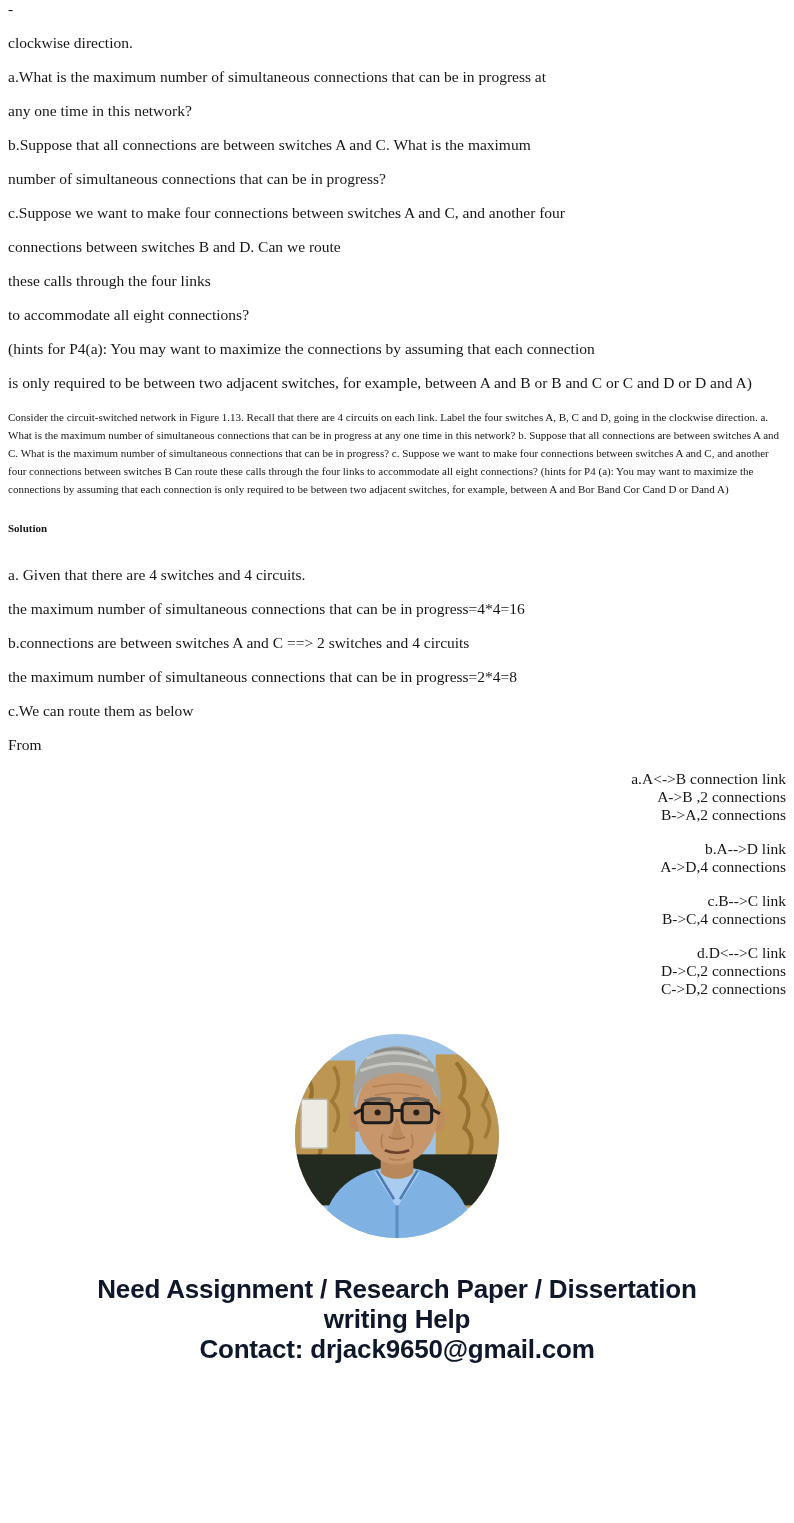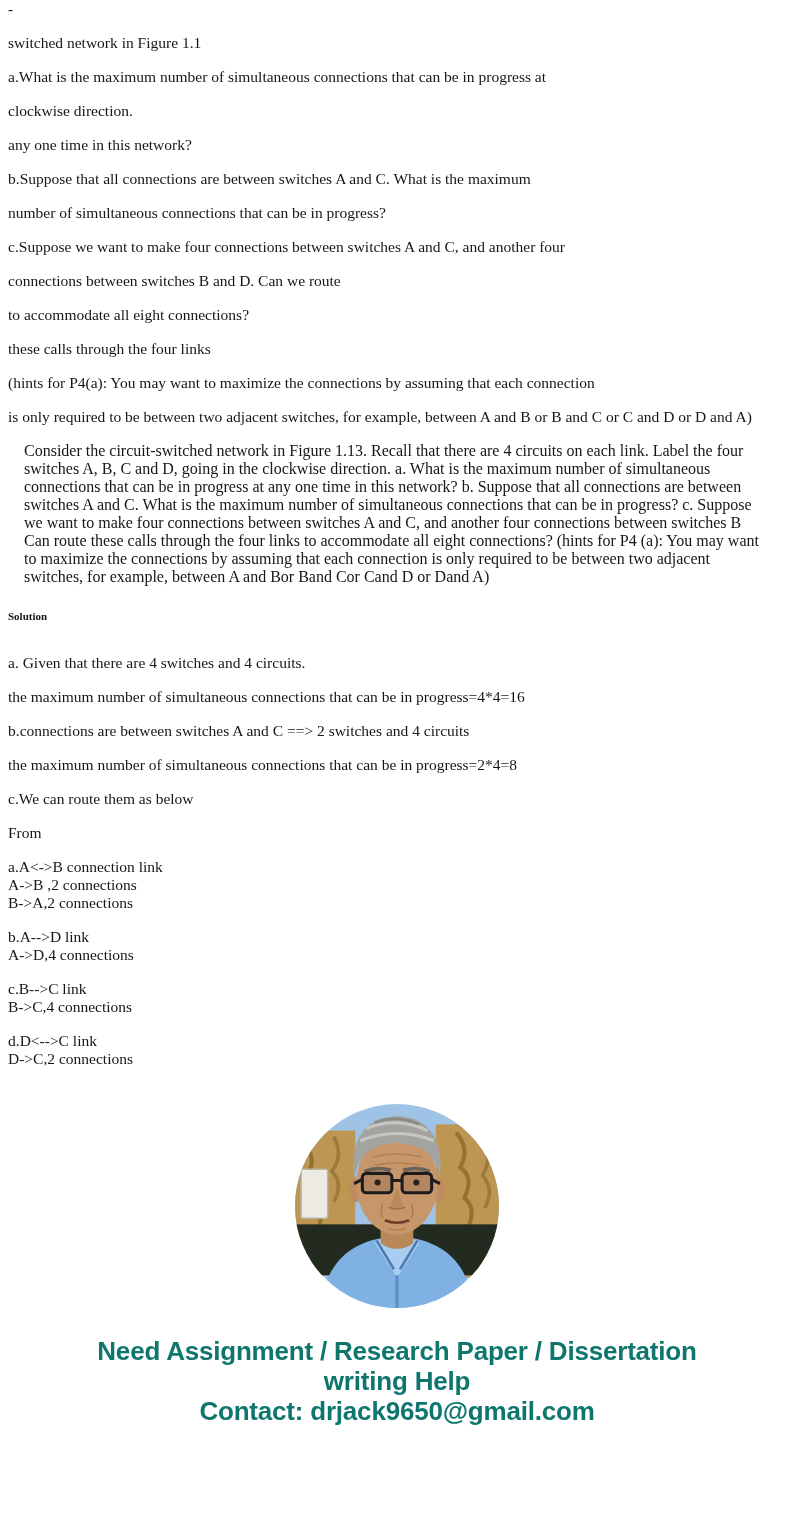--- a/index.html
+++ b/index.html
@@ -16,76 +16,75 @@
   
   p.line {
     font-size: 15.5px;
     line-height: 18px;
     margin: 0 0 16px 0;
     white-space: nowrap;
   }
 
   
   p.summary {
-    font-size: 16px;
+    font-size: 11px;
     line-height: 18px;
-    margin: 16px;
+    margin: 0;
   }
 
   h3.solution {
     font-size: 11px;
     line-height: 20px;
     font-weight: bold;
     margin: 20px 0 28px 0;
   }
 
   
-  p.group { margin: 0 0 16px 0; }
+  p.group { margin: 0 0 16px 0; text-align: right; }
   p.group span.gl {
     display: block;
     font-size: 15.5px;
     line-height: 18px;
   }
 
   figure.avatar {
     margin: 36px auto 0 auto;
     width: 204px;
     height: 204px;
     padding: 0;
   }
   figure.avatar svg { display: block; width: 204px; height: 204px; }
 
   footer.promo {
-    margin-top: 28px;
+    margin-top: 36px;
     text-align: center;
     font-family: "Liberation Sans", "DejaVu Sans", sans-serif;
     font-weight: 700;
     font-size: 26px;
     line-height: 30px;
-    color: #0f766e;
+    color: #0f172a;
     letter-spacing: -0.2px;
   }
 </style>
 </head>
 <body>
 
 <div class="page">
 
   <section>
     <p class="line">-</p>
-    <p class="line">switched network in Figure 1.1</p>
+    <p class="line">clockwise direction.</p>
     <p class="line">a.What is the maximum number of simultaneous connections that can be in progress at</p>
-    <p class="line">clockwise direction.</p>
     <p class="line">any one time in this network?</p>
     <p class="line">b.Suppose that all connections are between switches A and C. What is the maximum</p>
     <p class="line">number of simultaneous connections that can be in progress?</p>
     <p class="line">c.Suppose we want to make four connections between switches A and C, and another four</p>
     <p class="line">connections between switches B and D. Can we route</p>
+    <p class="line">these calls through the four links</p>
     <p class="line">to accommodate all eight connections?</p>
-    <p class="line">these calls through the four links</p>
     <p class="line">(hints for P4(a): You may want to maximize the connections by assuming that each connection</p>
     <p class="line">is only required to be between two adjacent switches, for example, between A and B or B and C or C and D or D and A)</p>
     <p class="summary">Consider the circuit-switched network in Figure 1.13. Recall that there are 4 circuits on each link. Label the four switches A, B, C and D, going in the clockwise direction. a. What is the maximum number of simultaneous connections that can be in progress at any one time in this network? b. Suppose that all connections are between switches A and C. What is the maximum number of simultaneous connections that can be in progress? c. Suppose we want to make four connections between switches A and C, and another four connections between switches B Can route these calls through the four links to accommodate all eight connections? (hints for P4 (a): You may want to maximize the connections by assuming that each connection is only required to be between two adjacent switches, for example, between A and Bor Band Cor Cand D or Dand A)</p>
   </section>
 
   <h3 class="solution">Solution</h3>
 
   <section>
     <p class="line">a. Given that there are 4 switches and 4 circuits.</p>
     <p class="line">the maximum number of simultaneous connections that can be in progress=4*4=16</p>
@@ -103,20 +102,21 @@
       <span class="gl">b.A--&gt;D link</span>
       <span class="gl">A-&gt;D,4 connections</span>
     </p>
     <p class="group">
       <span class="gl">c.B--&gt;C link</span>
       <span class="gl">B-&gt;C,4 connections</span>
     </p>
     <p class="group">
       <span class="gl">d.D&lt;--&gt;C link</span>
       <span class="gl">D-&gt;C,2 connections</span>
+      <span class="gl">C-&gt;D,2 connections</span>
     </p>
   </section>
 
   <figure class="avatar">
     <svg viewBox="0 0 200 200" xmlns="http://www.w3.org/2000/svg" aria-hidden="true">
       <defs>
         <clipPath id="ac">
             <circle cx="100" cy="100" r="100"></circle>
           </clipPath>
       </defs>

